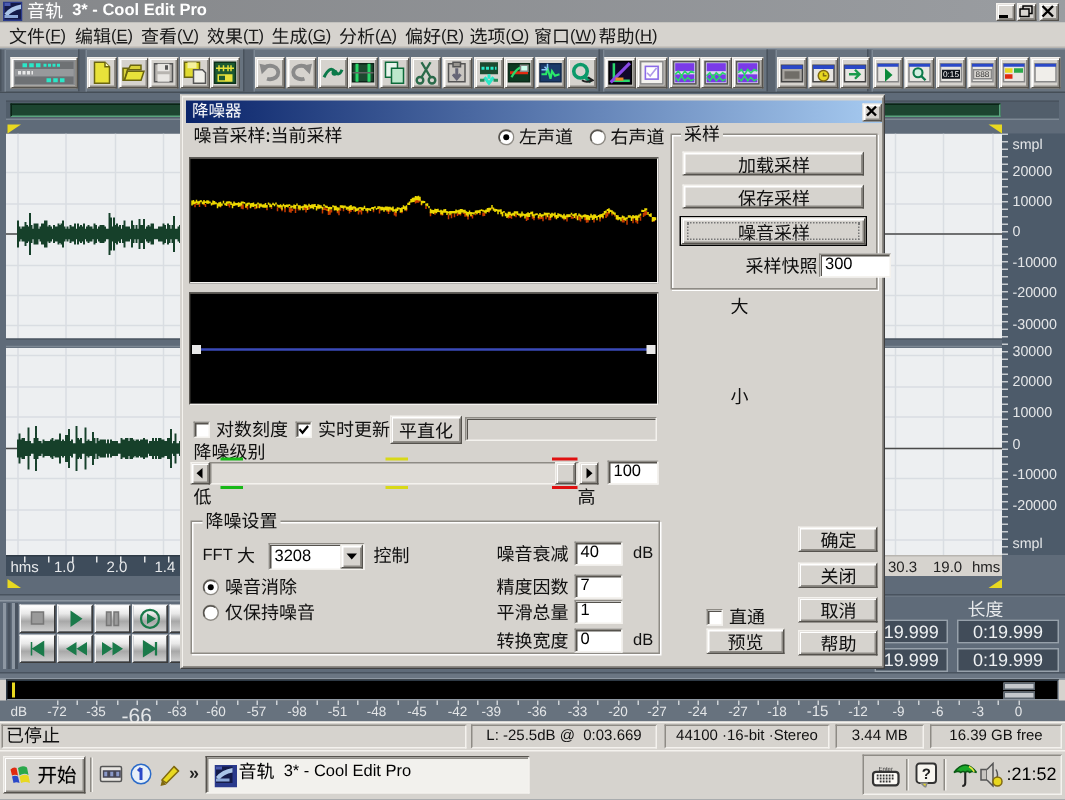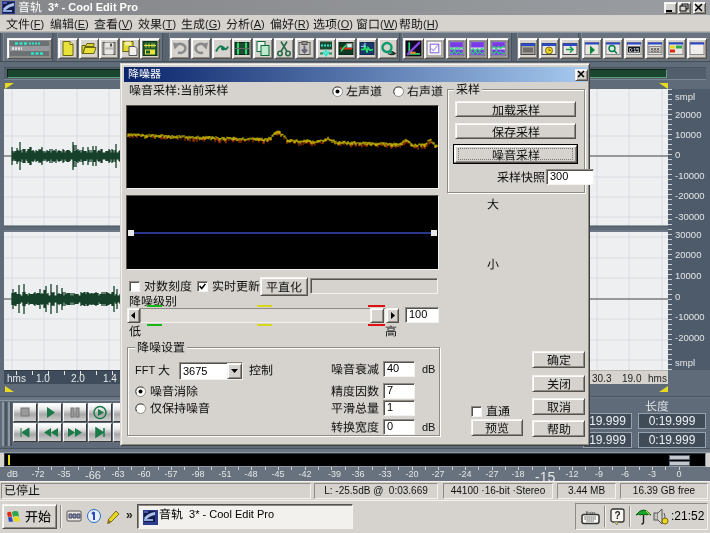--- a/index.html
+++ b/index.html
@@ -673,38 +673,38 @@
 <div class="abs" style="left:0px;top:448px;width:710px;height:5px;background:#6b7683;border-top:1px solid #49535f;border-bottom:1px solid #8d97a2"></div>
 <div class="abs" style="left:4px;top:453px;width:702px;height:14px;background:#000;border:1px solid;border-color:#2e3a46 #8d97a2 #8d97a2 #2e3a46"></div>
 <div class="abs" style="left:8px;top:455px;width:2px;height:10px;background:#e8d820"></div>
 <div class="abs" style="left:669px;top:455px;width:21px;height:5px;background:#c4c8cc;border:1px solid #5a646e"></div>
 <div class="abs" style="left:669px;top:461px;width:21px;height:5px;background:#c4c8cc;border:1px solid #5a646e"></div>
 <div class="abs" style="left:0px;top:467px;width:710px;height:14px;background:#67727e"></div>
 <div class="abs" style="left:0px;top:467px;width:710px;height:14px;">
     <div class="abs" style="left:7px;top:2px;color:#e4e6e8;font-size:9px">dB</div>
     <div class="abs" style="left:28px;top:2px;width:20px;text-align:center;color:#e4e6e8;font-size:9px">-72</div>
     <div class="abs" style="left:54px;top:2px;width:20px;text-align:center;color:#e4e6e8;font-size:9px">-35</div>
-    <div class="abs" style="left:81px;top:2px;width:20px;text-align:right;color:#e4e6e8;font-size:11px">-66</div>
+    <div class="abs" style="left:81px;top:2px;width:20px;text-align:right;color:#e4e6e8;font-size:14px">-66</div>
     <div class="abs" style="left:108px;top:2px;width:20px;text-align:center;color:#e4e6e8;font-size:9px">-63</div>
     <div class="abs" style="left:134px;top:2px;width:20px;text-align:center;color:#e4e6e8;font-size:9px">-60</div>
     <div class="abs" style="left:161px;top:2px;width:20px;text-align:center;color:#e4e6e8;font-size:9px">-57</div>
     <div class="abs" style="left:188px;top:2px;width:20px;text-align:center;color:#e4e6e8;font-size:9px">-98</div>
     <div class="abs" style="left:215px;top:2px;width:20px;text-align:center;color:#e4e6e8;font-size:9px">-51</div>
     <div class="abs" style="left:241px;top:2px;width:20px;text-align:center;color:#e4e6e8;font-size:9px">-48</div>
     <div class="abs" style="left:268px;top:2px;width:20px;text-align:center;color:#e4e6e8;font-size:9px">-45</div>
     <div class="abs" style="left:295px;top:2px;width:20px;text-align:center;color:#e4e6e8;font-size:9px">-42</div>
-    <div class="abs" style="left:321px;top:2px;width:20px;text-align:right;color:#e4e6e8;font-size:9px">-39</div>
+    <div class="abs" style="left:321px;top:2px;width:20px;text-align:left;color:#e4e6e8;font-size:9px">-39</div>
     <div class="abs" style="left:348px;top:2px;width:20px;text-align:center;color:#e4e6e8;font-size:9px">-36</div>
     <div class="abs" style="left:375px;top:2px;width:20px;text-align:center;color:#e4e6e8;font-size:9px">-33</div>
     <div class="abs" style="left:402px;top:2px;width:20px;text-align:center;color:#e4e6e8;font-size:9px">-20</div>
     <div class="abs" style="left:428px;top:2px;width:20px;text-align:center;color:#e4e6e8;font-size:9px">-27</div>
     <div class="abs" style="left:455px;top:2px;width:20px;text-align:center;color:#e4e6e8;font-size:9px">-24</div>
     <div class="abs" style="left:482px;top:2px;width:20px;text-align:center;color:#e4e6e8;font-size:9px">-27</div>
     <div class="abs" style="left:508px;top:2px;width:20px;text-align:center;color:#e4e6e8;font-size:9px">-18</div>
-    <div class="abs" style="left:535px;top:2px;width:20px;text-align:center;color:#e4e6e8;font-size:14px">-15</div>
+    <div class="abs" style="left:535px;top:2px;width:20px;text-align:center;color:#e4e6e8;font-size:10px">-15</div>
     <div class="abs" style="left:562px;top:2px;width:20px;text-align:center;color:#e4e6e8;font-size:9px">-12</div>
     <div class="abs" style="left:589px;top:2px;width:20px;text-align:center;color:#e4e6e8;font-size:9px">-9</div>
     <div class="abs" style="left:615px;top:2px;width:20px;text-align:center;color:#e4e6e8;font-size:9px">-6</div>
     <div class="abs" style="left:642px;top:2px;width:20px;text-align:center;color:#e4e6e8;font-size:9px">-3</div>
     <div class="abs" style="left:669px;top:2px;width:20px;text-align:center;color:#e4e6e8;font-size:9px">0</div>
   </div>
 <div class="abs" style="left:0px;top:467px;width:710px;height:4px;">
     <div class="abs" style="left:38px;top:0;width:1px;height:3px;background:#cdd1d5"></div>
     <div class="abs" style="left:51px;top:0;width:1px;height:3px;background:#cdd1d5"></div>
     <div class="abs" style="left:64px;top:0;width:1px;height:3px;background:#cdd1d5"></div>
@@ -1034,21 +1034,21 @@
             <use href="#g30" x="1000"></use>
             <use href="#g63" x="2000"></use>
             <use href="#g64" x="3000"></use>
           </g>
         </svg></span></div>
     <div class="abs" style="left:14px;top:300px;white-space:nowrap;"><span style="font-size:11px;color:#111;vertical-align:top;line-height:13px">FFT&nbsp;</span><svg class="ck" width="12.0" height="12.0" viewBox="0 0 12.0 12.0" style="vertical-align:top">
         <g transform="translate(0,10.56) scale(0.0120,-0.0120)" fill="#111">
           <use href="#g41" x="0"></use>
         </g>
       </svg></div>
-    <div class="abs fld" style="left:58px;top:298px;width:64px;height:18px;"><span style="line-height:16px">3675</span><div class="abs btn3" style="right:0;top:0;width:15px;height:16px">
+    <div class="abs fld" style="left:58px;top:298px;width:64px;height:18px;"><span style="line-height:16px">3208</span><div class="abs btn3" style="right:0;top:0;width:15px;height:16px">
         <svg width="13" height="14" viewBox="0 0 13 14" style="position:absolute;left:0;top:0">
           <path d="M3 5 L6.5 9 L10 5 Z" fill="#000"></path>
         </svg>
       </div></div>
     <div class="abs" style="left:128px;top:300px;white-space:nowrap;"><svg class="ck" width="24.0" height="12.0" viewBox="0 0 24.0 12.0" style="vertical-align:top">
         <g transform="translate(0,10.56) scale(0.0120,-0.0120)" fill="#111">
           <use href="#g65" x="0"></use>
           <use href="#g66" x="1000"></use>
         </g>
       </svg></div>

